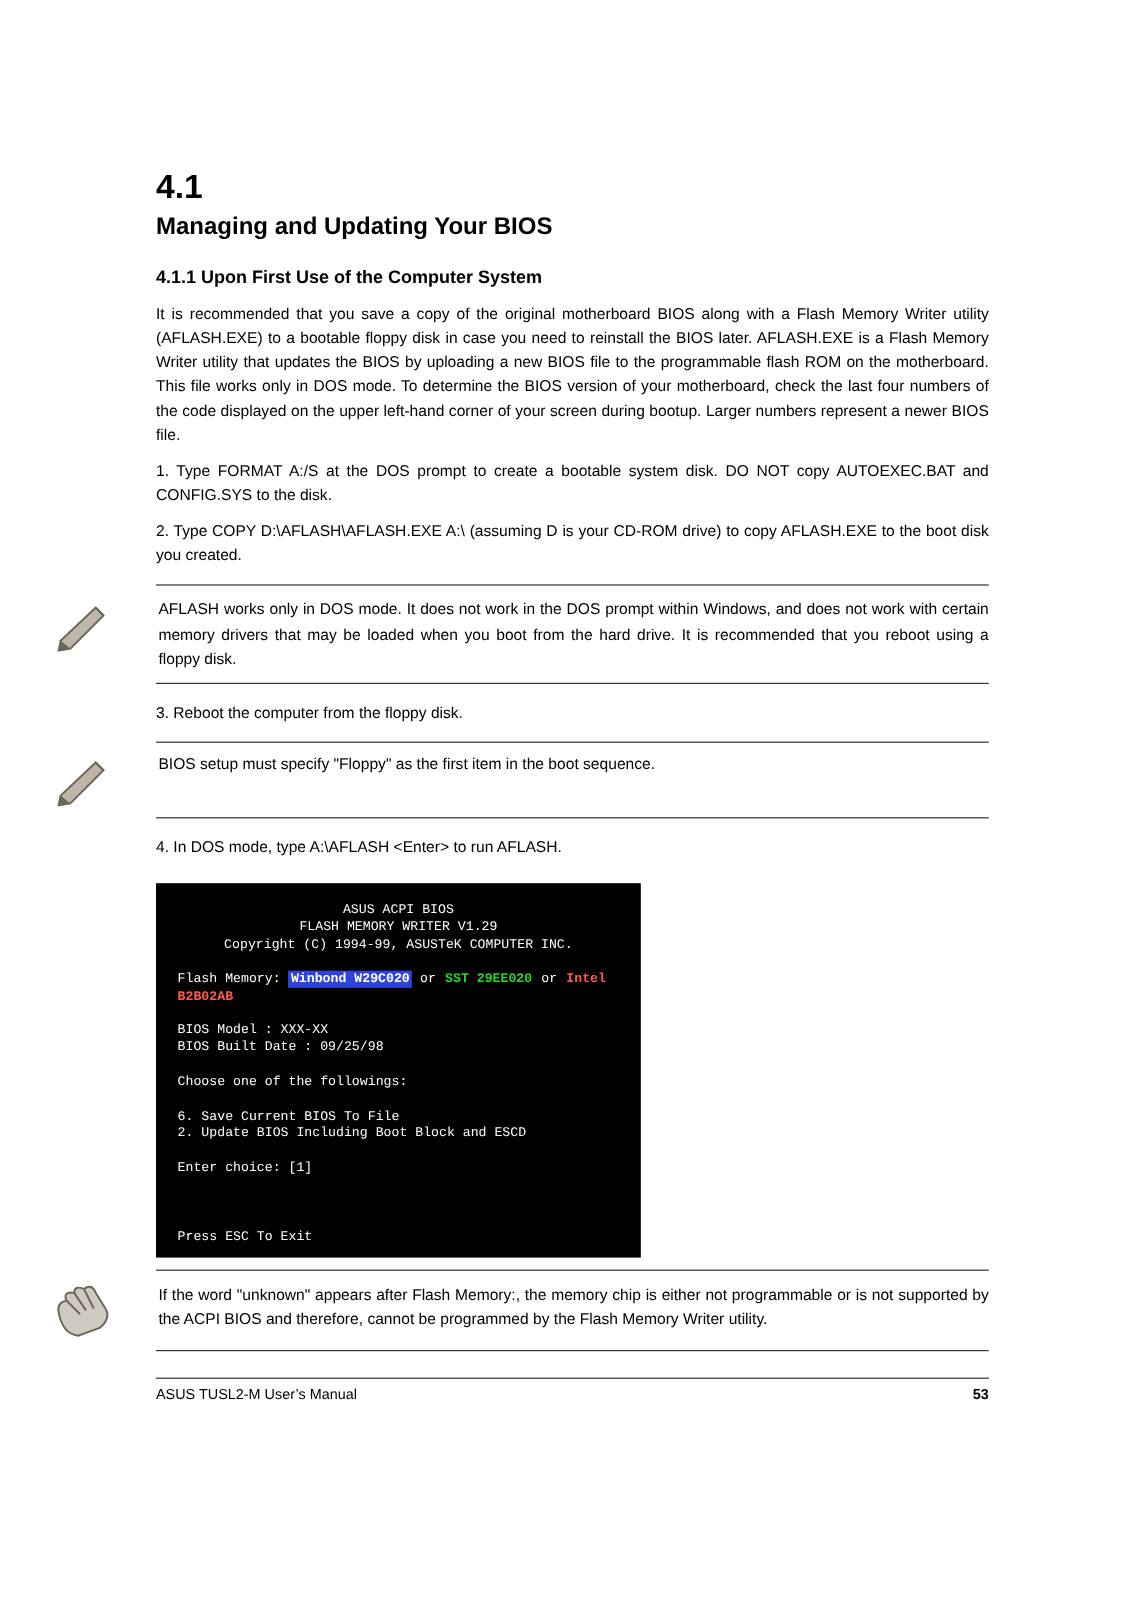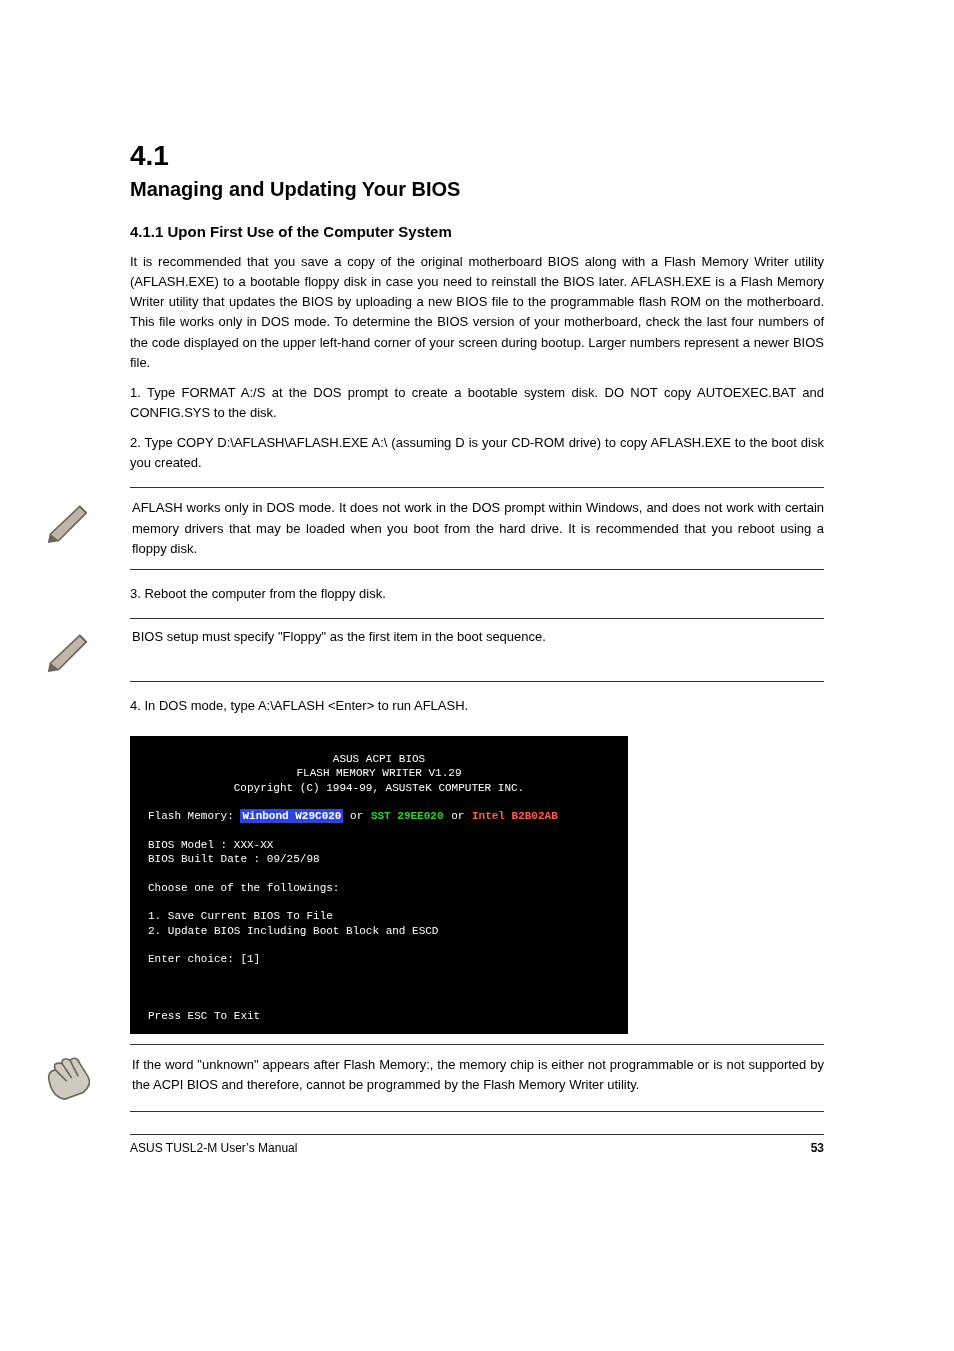--- a/index.html
+++ b/index.html
@@ -66,21 +66,21 @@
       text-align: justify;
     }
     .screenshot-box {
       background: #000;
       color: #fff;
       font-family: "Courier New", Courier, monospace;
       font-size: 11px;
       line-height: 1.3;
       padding: 16px 18px 10px 18px;
       margin: 20px 0 0 0;
-      width: 498px;
+      width: 404px;
       box-sizing: border-box;
     }
     .center { text-align: center; }
     .flash-hi {
       color: #fff;
       background: #2d43db;
       font-weight: bold;
       border: 1px solid #2d43db;
       padding: 0 1px;
     }
@@ -159,21 +159,21 @@
       <span class="flash-hi green">SST 29EE020</span>
       <span>or</span>
       <span class="flash-hi red">Intel B2B02AB</span>
     </div>
     <br>
     <div>BIOS Model          : XXX-XX</div>
     <div>BIOS Built Date     : 09/25/98</div>
     <br>
     <div>Choose one of the followings:</div>
     <br>
-    <div>1. Save Current BIOS To File</div>
+    <div>6. Save Current BIOS To File</div>
     <div>2. Update BIOS Including Boot Block and ESCD</div>
     <br>
     <div>Enter choice: [1]</div>
     <br><br><br>
     <div>Press ESC To Exit</div>
   </div>
 
   <div class="note-row" style="margin-top:10px;">
     <div class="note-icon-col">
       <svg viewBox="0 0 64 56">

